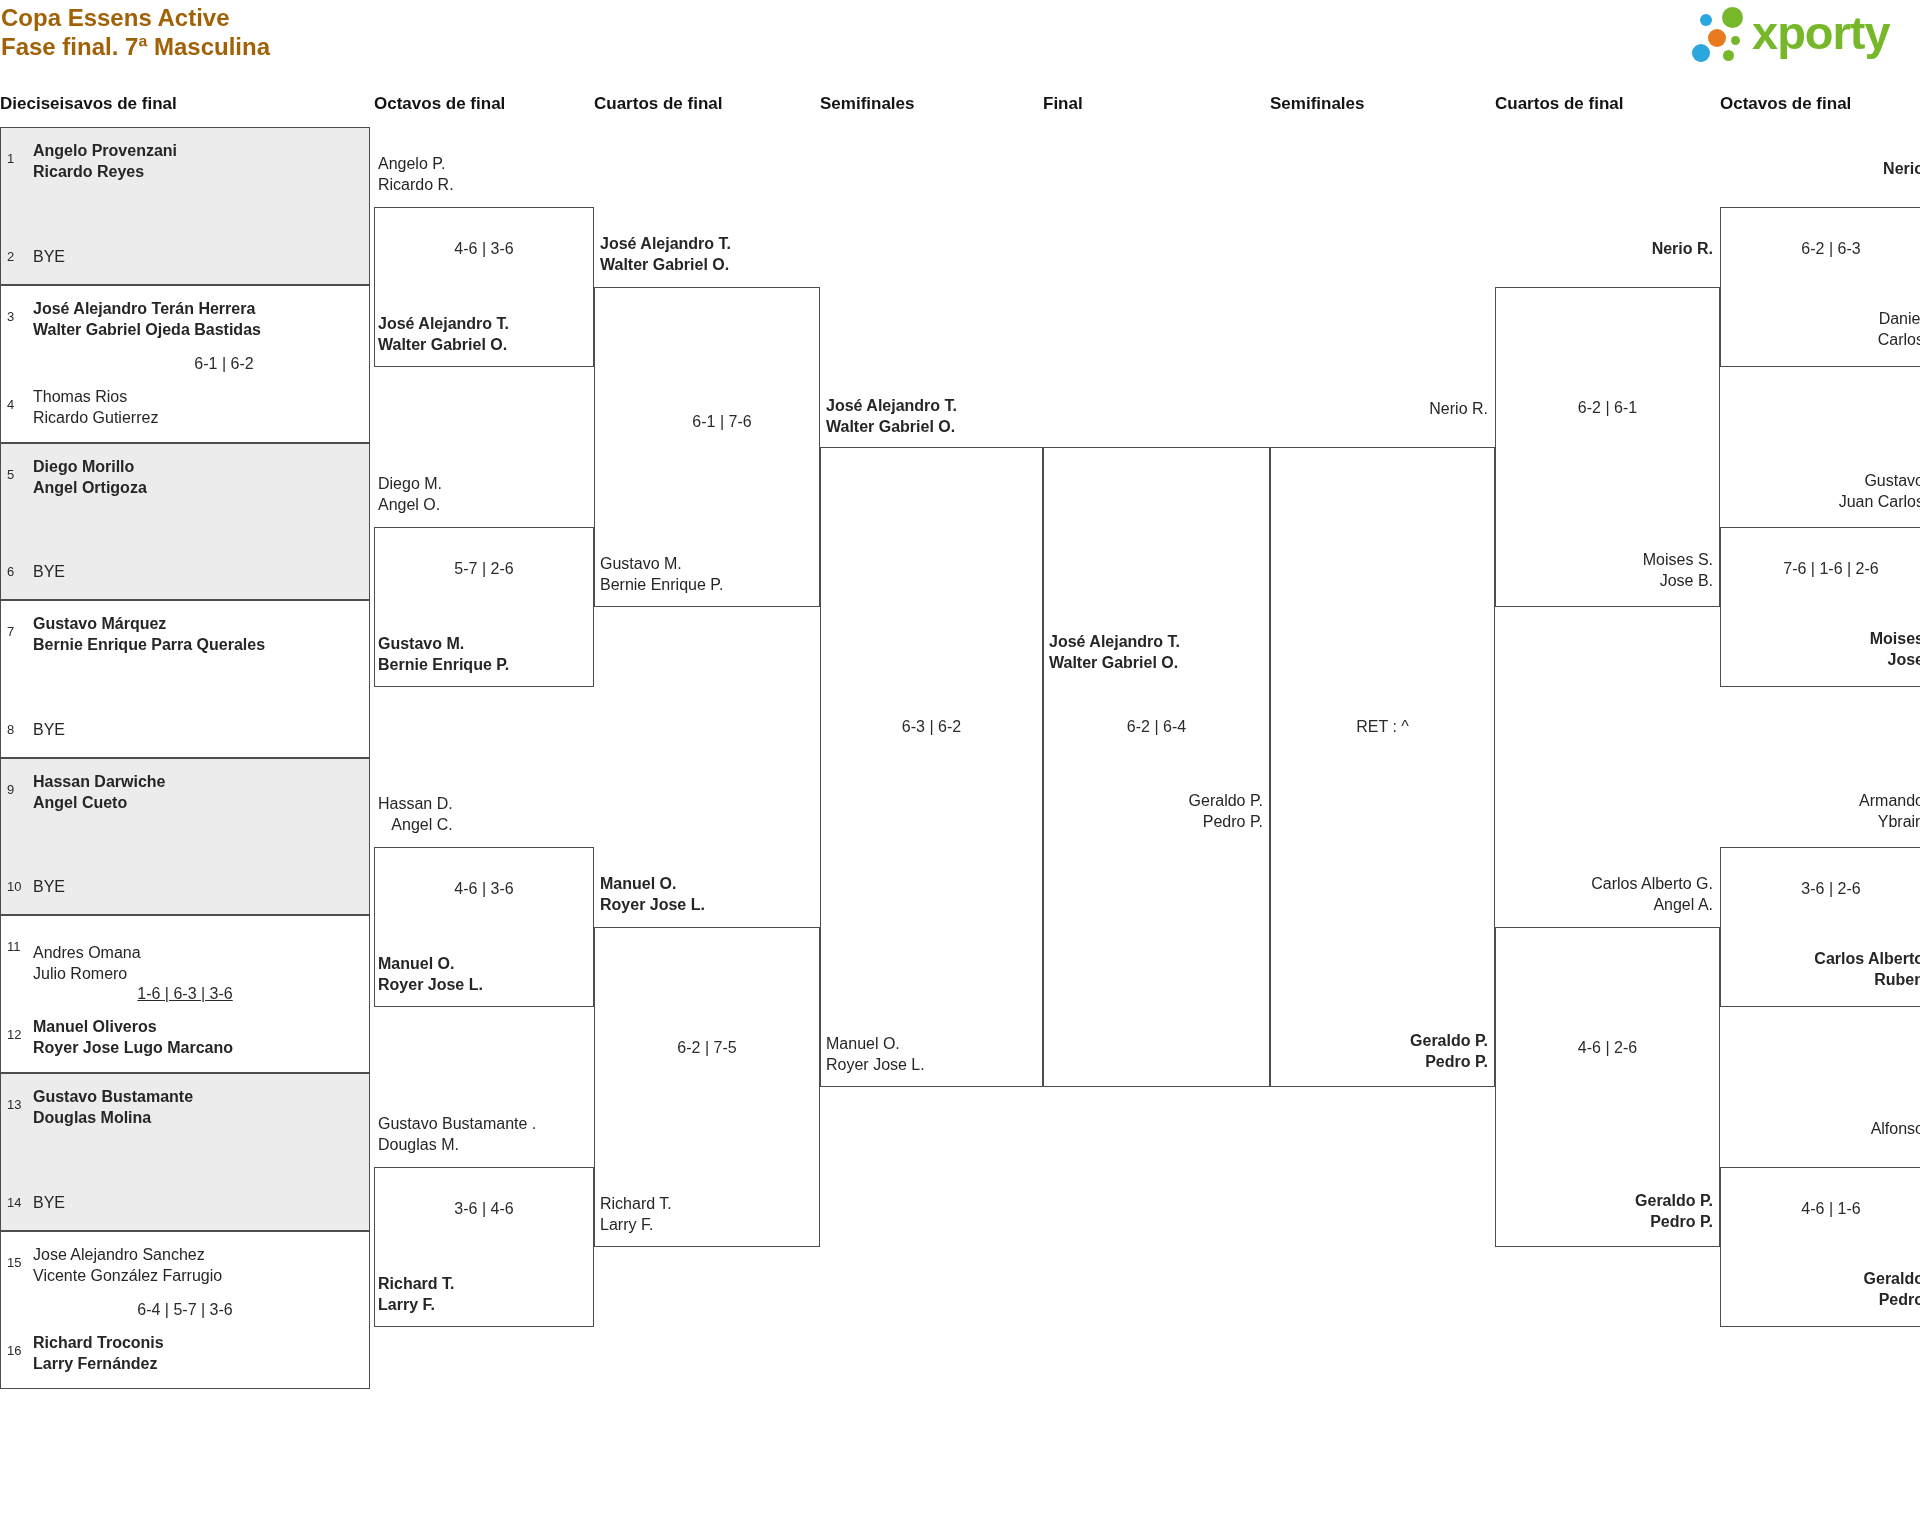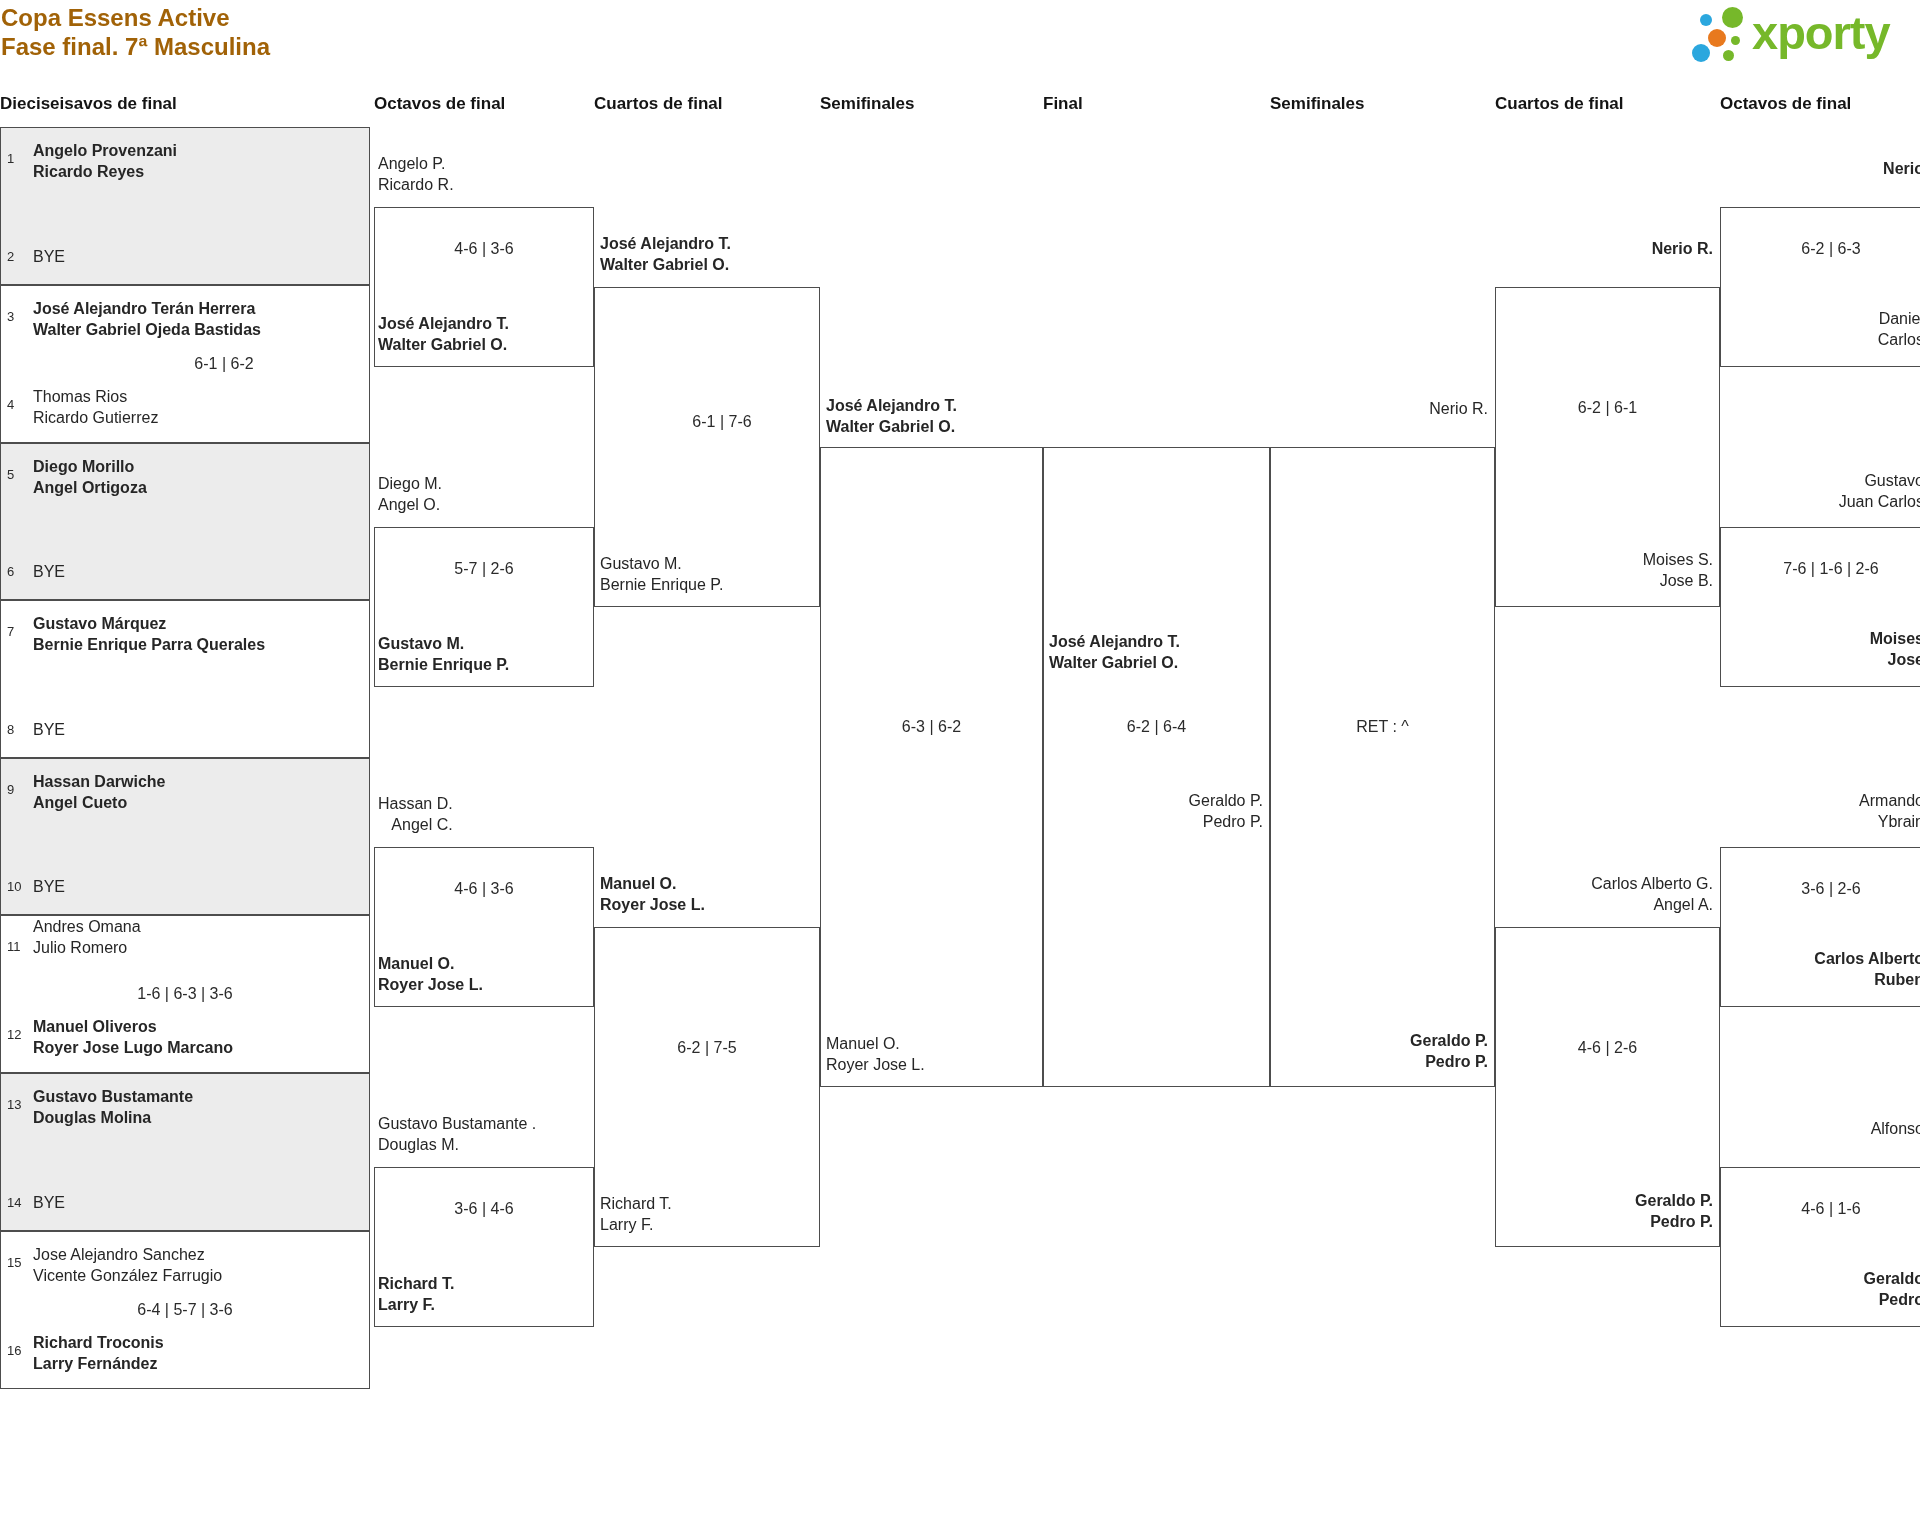--- a/index.html
+++ b/index.html
@@ -119,25 +119,25 @@
   <div class="team b" style="left:33px;top:771px;">
       <div>Hassan Darwiche</div>
       <div>Angel Cueto</div>
     </div>
   <div class="sn" style="left:7px;top:878px;">10</div>
   <div class="team" style="left:33px;top:876px;">
       <div>BYE</div>
     </div>
 
   <div class="sn" style="left:7px;top:938px;">11</div>
-  <div class="team" style="left:33px;top:916px;">
+  <div class="team" style="left:33px;top:942px;">
       <div>Andres Omana</div>
       <div>Julio Romero</div>
     </div>
-  <div class="sc" style="left:0;top:983px;width:370px;">1-6 | 6-3 | 3-6</div>
+  <div class="sc" style="left:0;top:983px;width:370px;text-decoration:underline;">1-6 | 6-3 | 3-6</div>
   <div class="sn" style="left:7px;top:1026px;">12</div>
   <div class="team b" style="left:33px;top:1016px;">
       <div>Manuel Oliveros</div>
       <div>Royer Jose Lugo Marcano</div>
     </div>
 
   <div class="sn" style="left:7px;top:1096px;">13</div>
   <div class="team b" style="left:33px;top:1086px;">
       <div>Gustavo Bustamante</div>
       <div>Douglas Molina</div>

